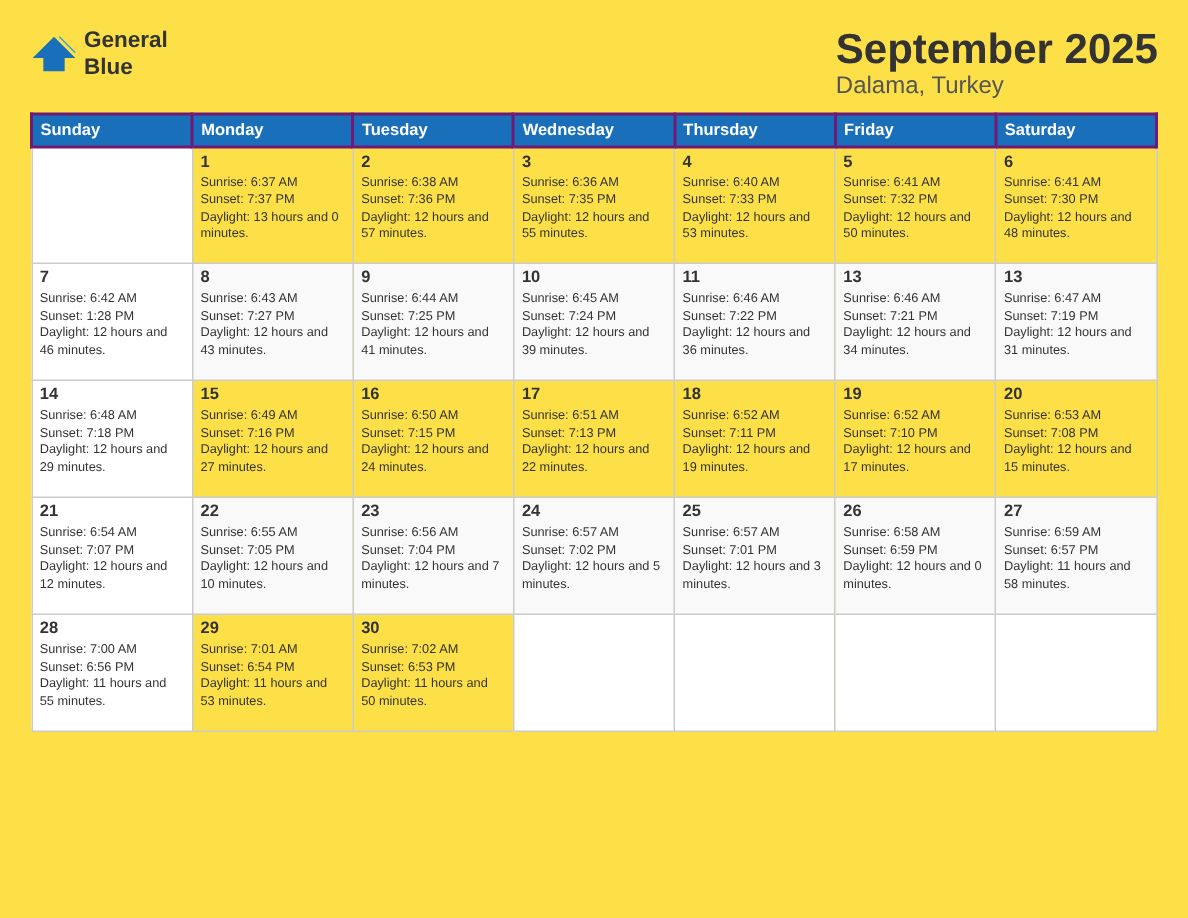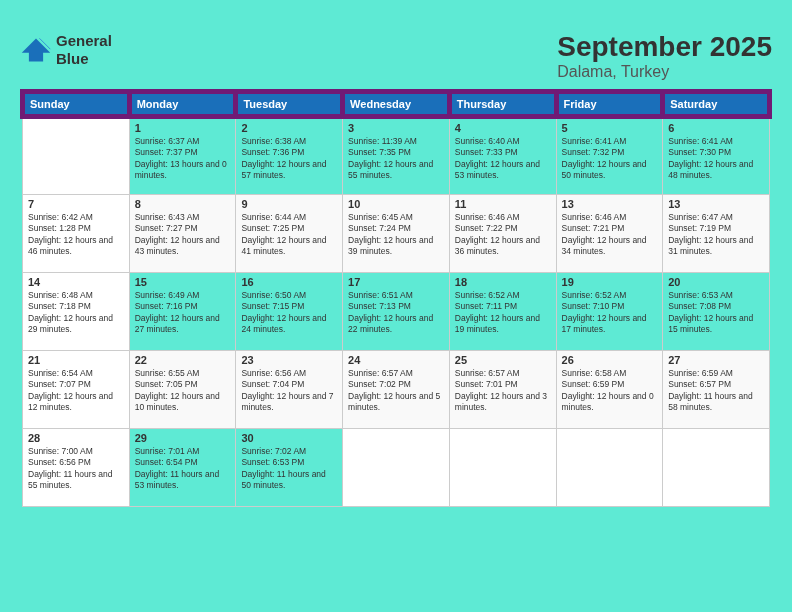--- a/index.html
+++ b/index.html
@@ -6,22 +6,22 @@
     body {
       font-family: Arial, sans-serif;
       background: #fff;
       width: 792px;
       height: 612px;
       overflow: hidden;
     }
     .page {
       width: 792px;
       height: 612px;
-      padding: 32px 20px 10px 20px;
-      background: #5eead4;
+      padding: 18px 20px 10px 20px;
+      background: #fde047;
     }
     .header {
       display: flex;
       justify-content: space-between;
       align-items: flex-start;
       margin-bottom: 8px;
     }
     .logo {
       display: flex;
       align-items: center;
@@ -55,21 +55,21 @@
       border-collapse: collapse;
       table-layout: fixed;
     }
     thead tr th {
       background-color: #1a6fba;
       color: #fff;
       font-size: 11px;
       font-weight: bold;
       padding: 4px 5px;
       text-align: left;
-      border: 5px solid #701a75;
+      border: 2px solid #701a75;
     }
     tbody tr td {
       border: 1px solid #ccc;
       vertical-align: top;
       padding: 3px 5px;
       font-size: 9px;
       color: #333;
       height: 78px;
     }
     .day-num {
@@ -142,21 +142,21 @@
         <span class="day-num">2</span>
         <div class="cell-text">
           <div>Sunrise: 6:38 AM</div>
           <div>Sunset: 7:36 PM</div>
           <div>Daylight: 12 hours and 57 minutes.</div>
         </div>
       </td>
           <td>
         <span class="day-num">3</span>
         <div class="cell-text">
-          <div>Sunrise: 11:39 AM</div>
+          <div>Sunrise: 6:36 AM</div>
           <div>Sunset: 7:35 PM</div>
           <div>Daylight: 12 hours and 55 minutes.</div>
         </div>
       </td>
           <td>
         <span class="day-num">4</span>
         <div class="cell-text">
           <div>Sunrise: 6:40 AM</div>
           <div>Sunset: 7:33 PM</div>
           <div>Daylight: 12 hours and 53 minutes.</div>

